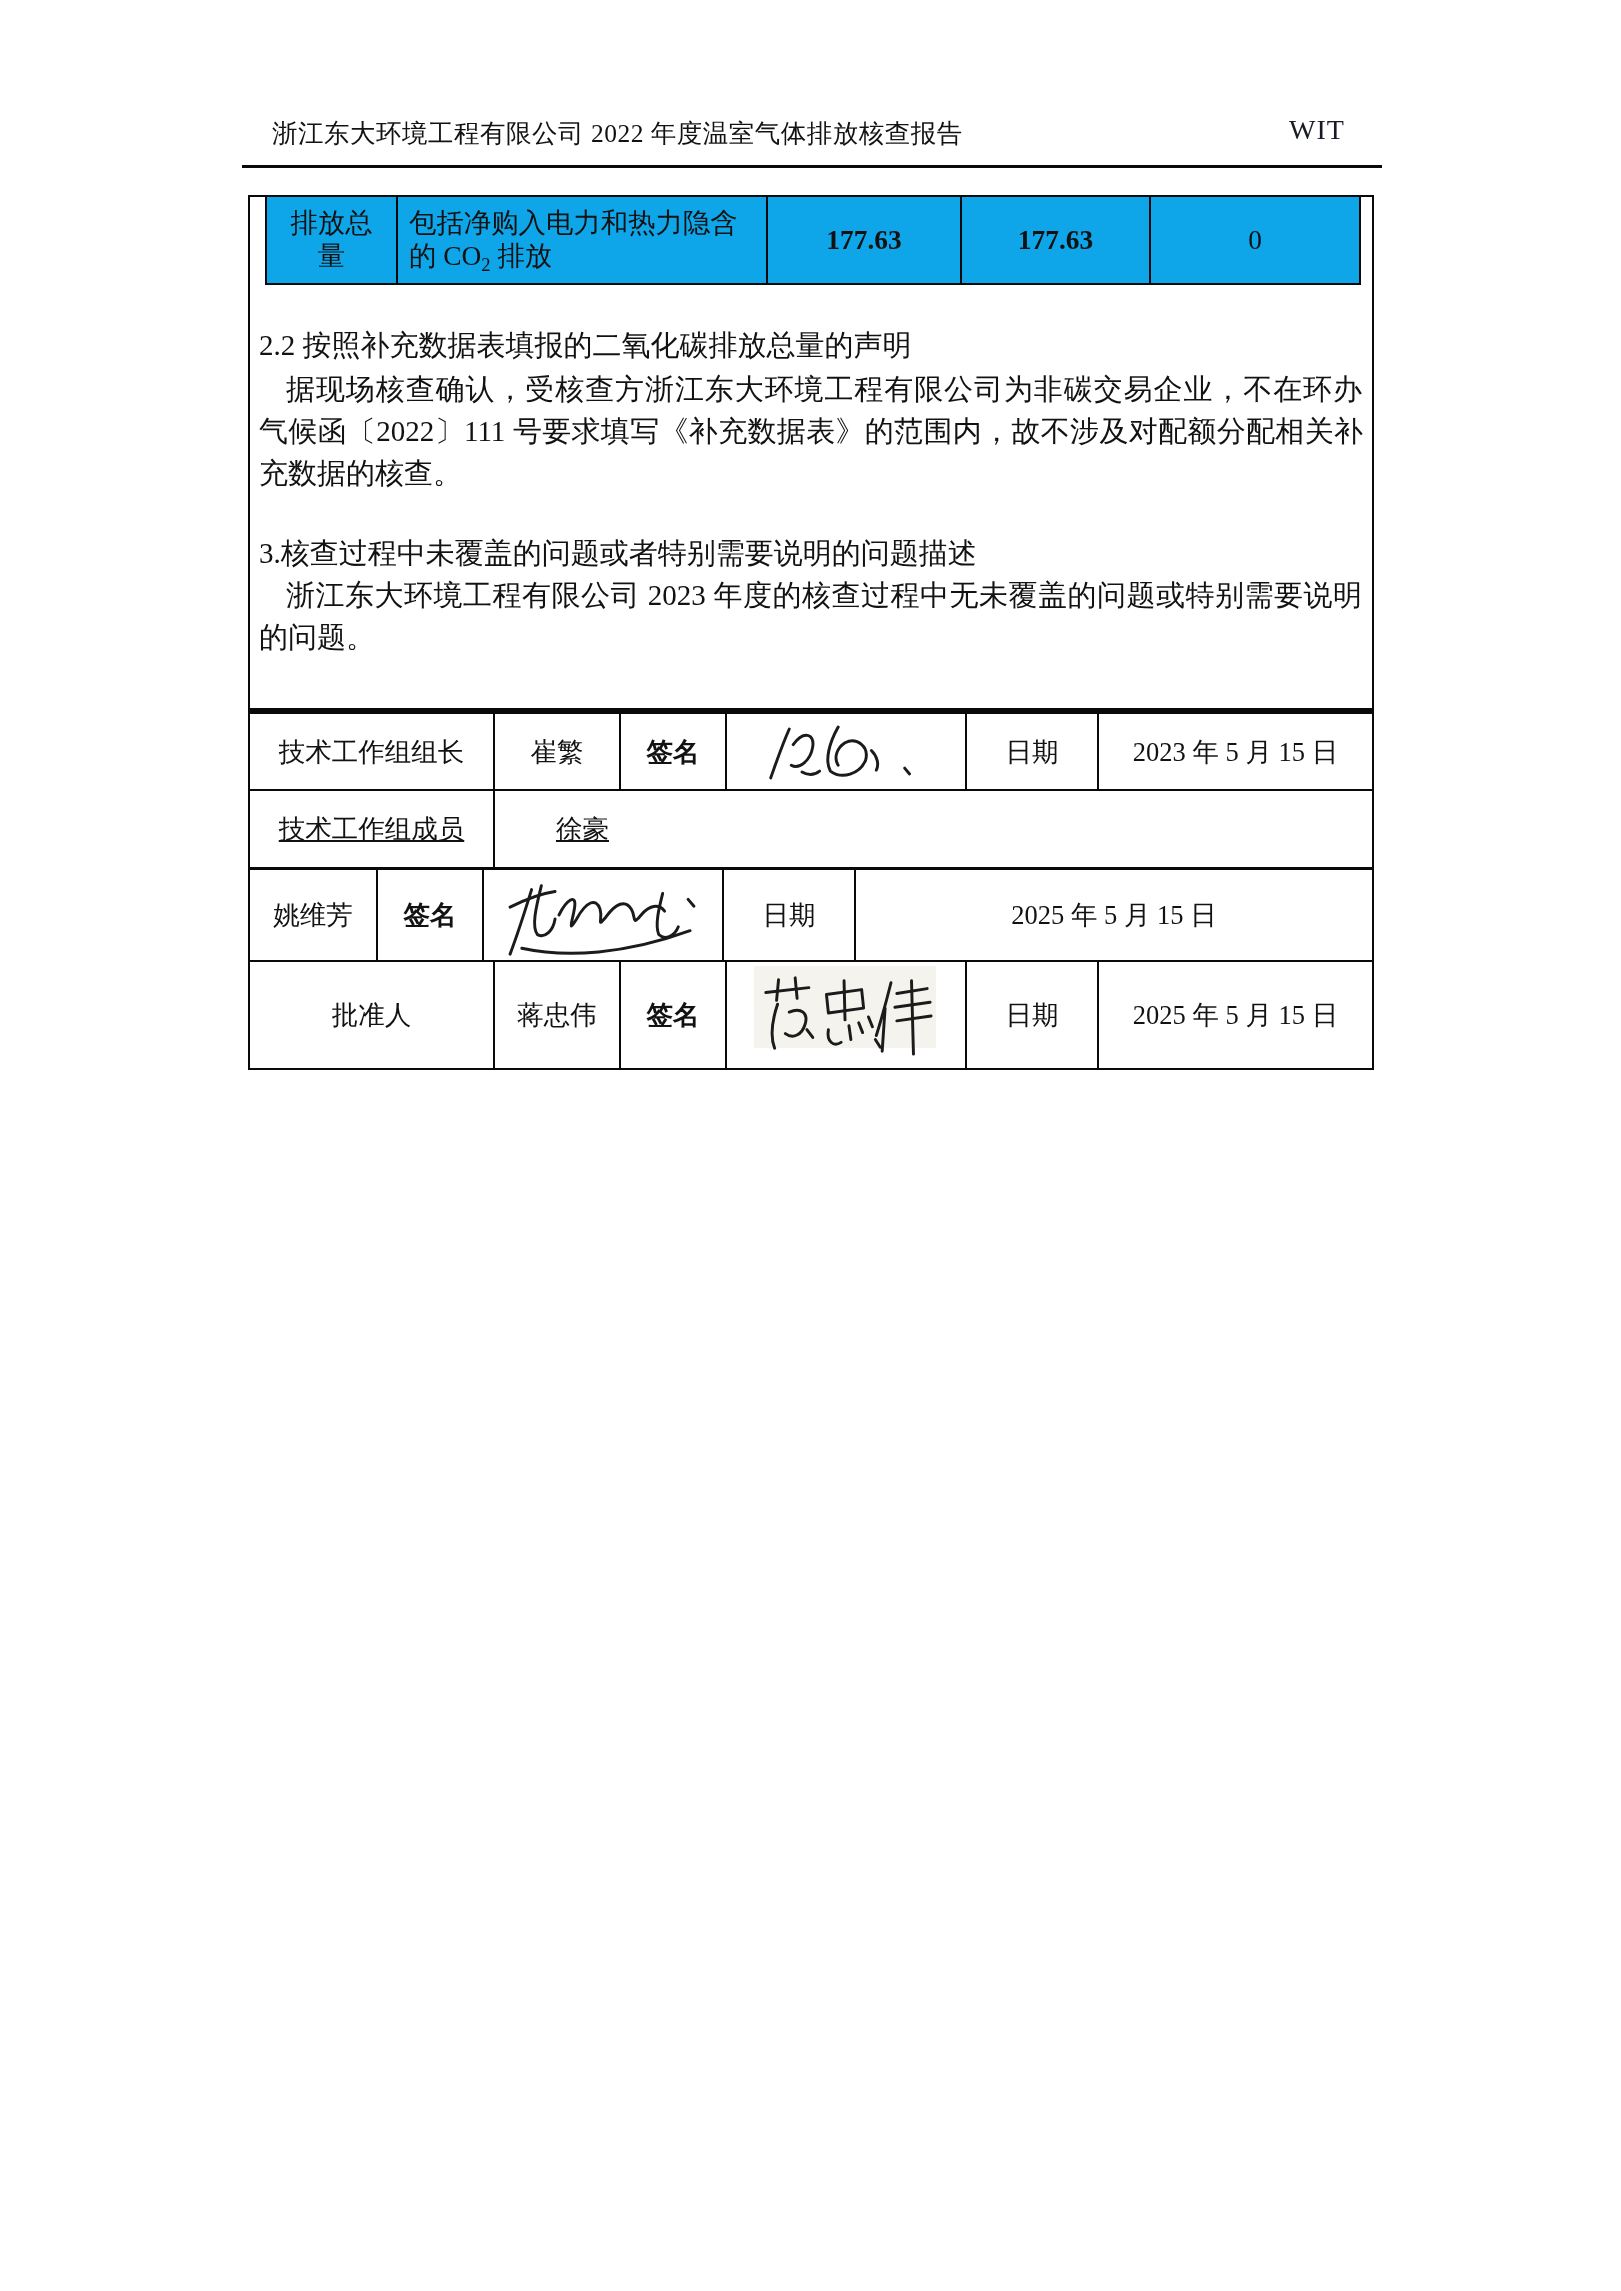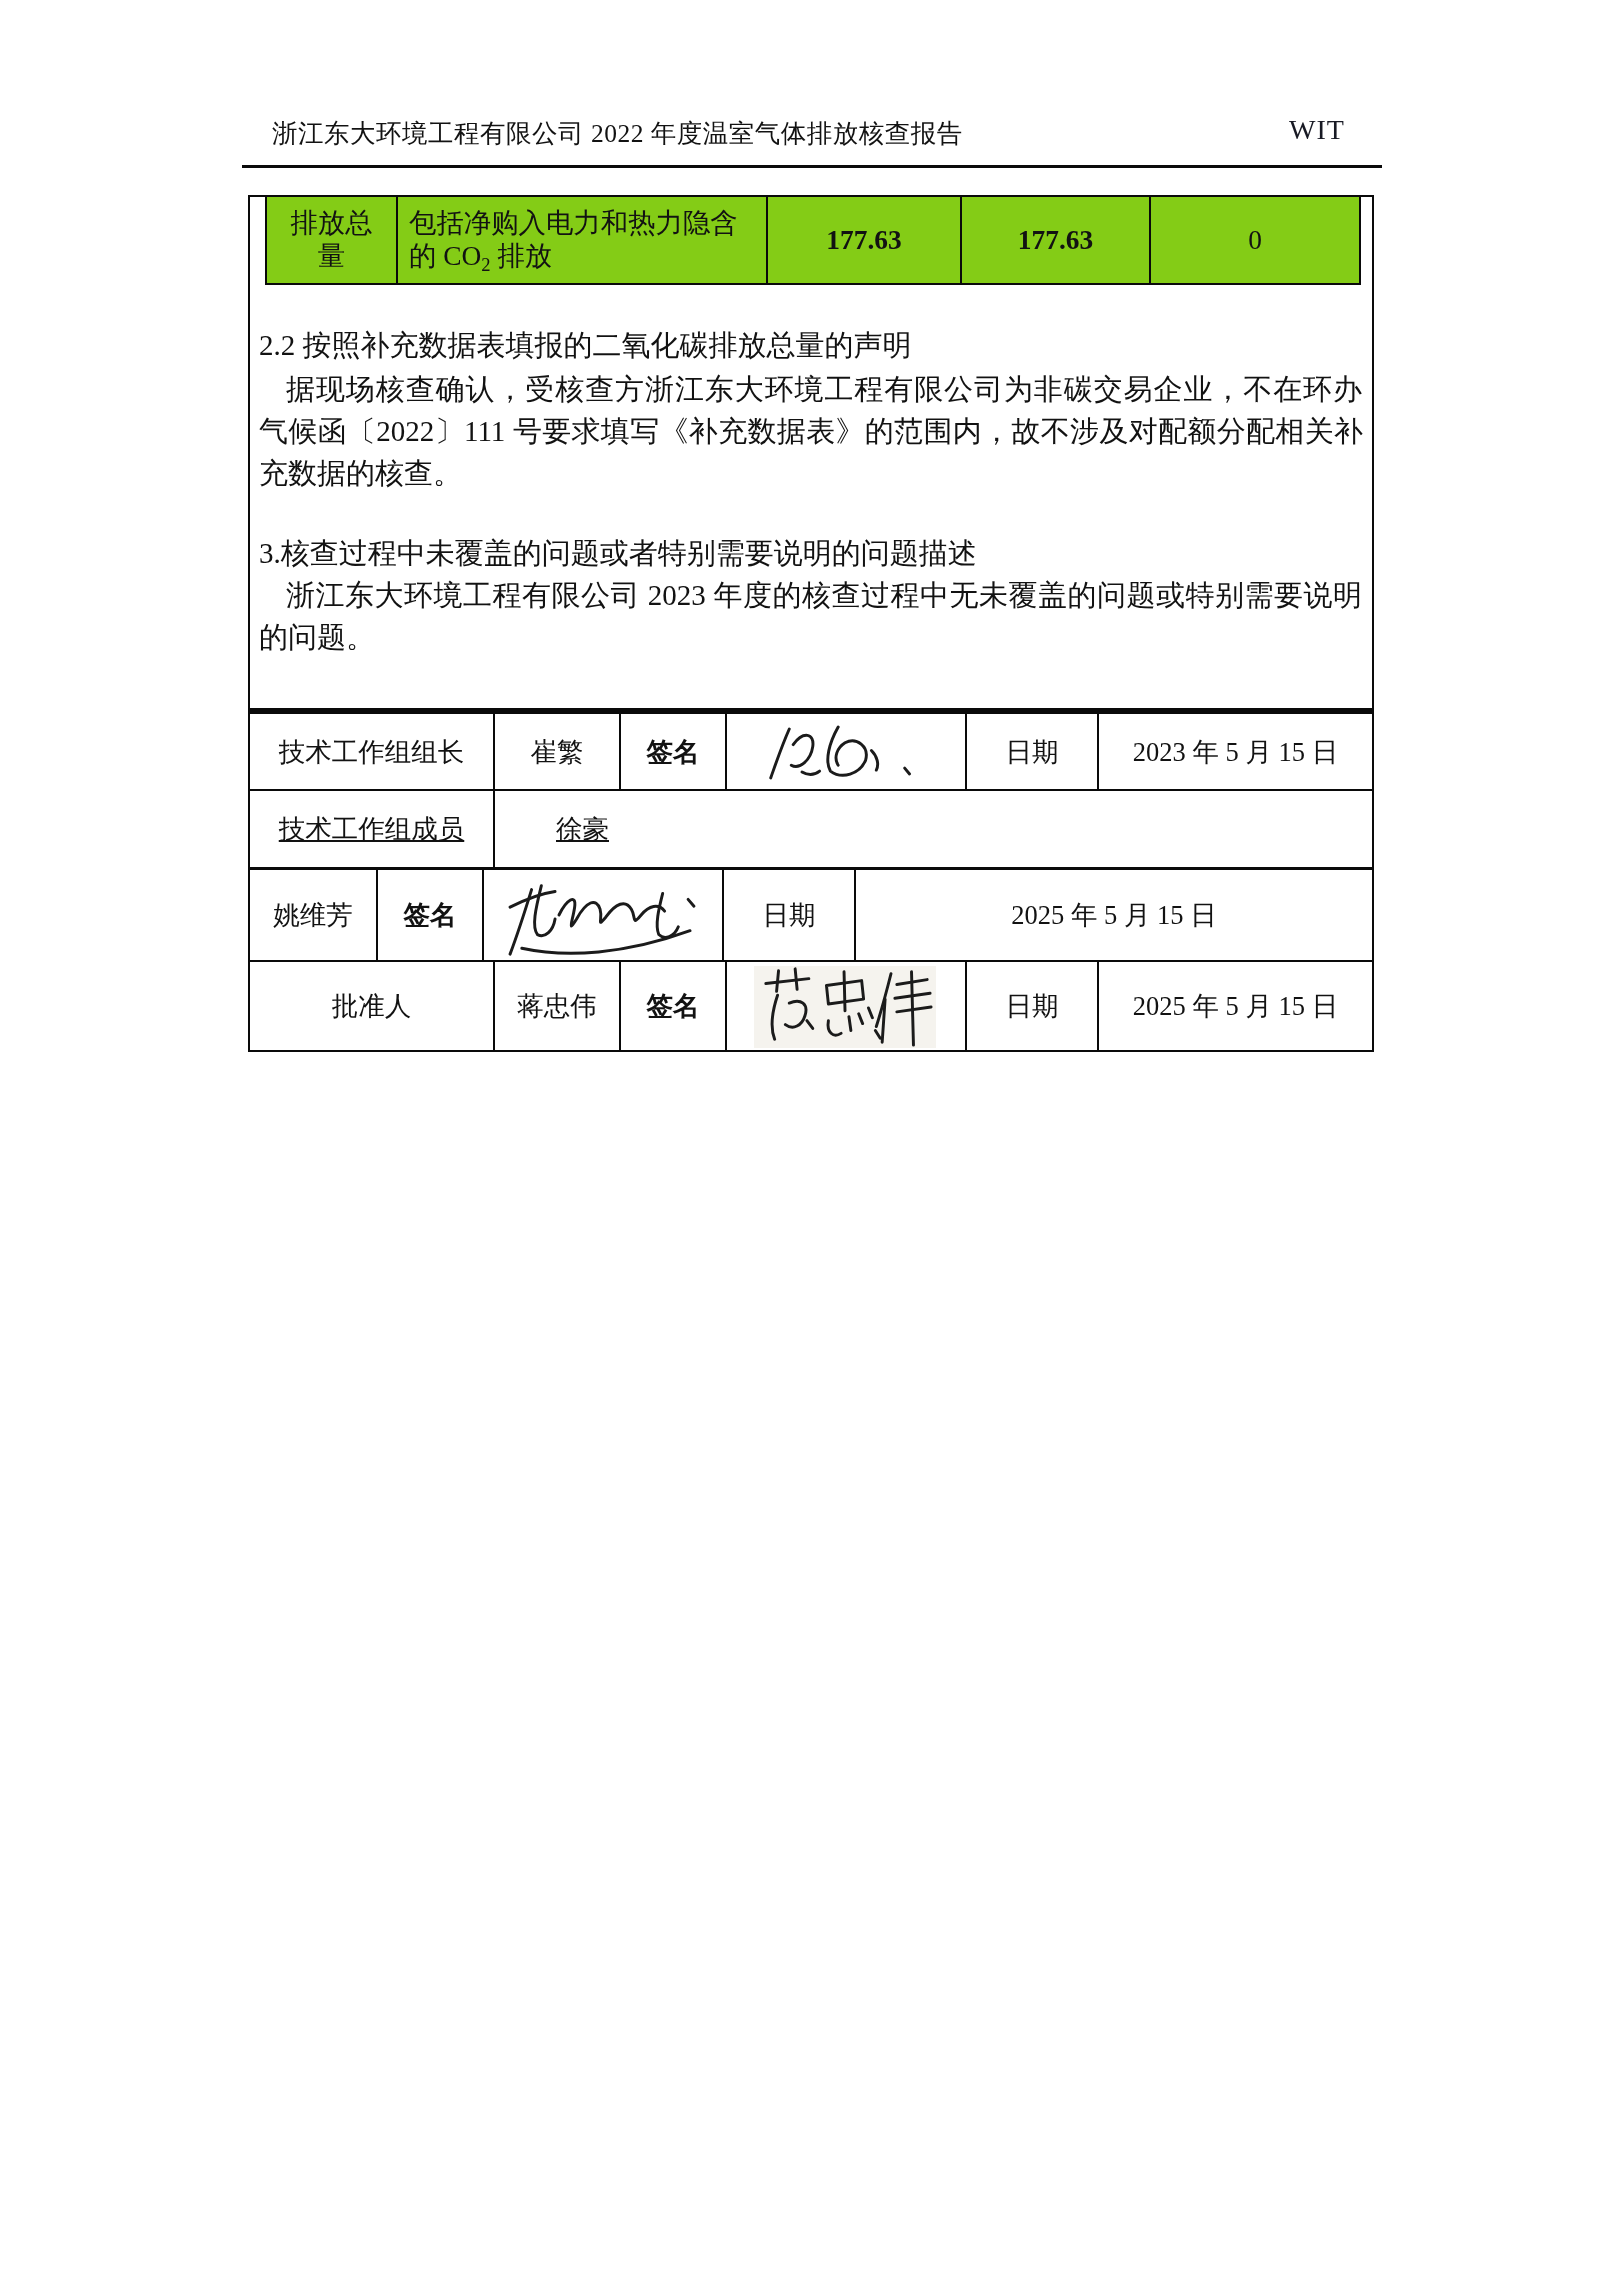--- a/index.html
+++ b/index.html
@@ -27,21 +27,21 @@
   
   .frame{
     position:absolute;left:248px;top:195px;width:1126px;height:517px;
     border:2.9px solid #0a0a0a;border-bottom:4.9px solid #0a0a0a;
     box-sizing:border-box;
   }
   
   .erow{
     position:absolute;left:265px;top:195px;width:1096px;height:90px;
     display:flex;border:2.9px solid #0a0a0a;box-sizing:border-box;
-    background:#84cc16;
+    background:#0ea5e9;
   }
   .erow .cell{
     border-left:2.9px solid #0a0a0a;box-sizing:border-box;
     display:flex;flex-direction:column;align-items:center;justify-content:center;
     font-size:27.4px;
   }
   .erow .cell:first-child{border-left:none;}
   .ec1{width:129px;line-height:33px;text-align:center;}
   .ec2{width:370px;align-items:flex-start !important;padding-left:11px;line-height:33px;font-size:28px;}
   .ec3{width:194px;}
@@ -60,21 +60,21 @@
     position:absolute;left:248px;top:712px;width:1126px;
     border:2.9px solid #0a0a0a;border-top:2.9px solid #0a0a0a;
     box-sizing:border-box;background:#fff;
   }
   .srow{display:flex;box-sizing:border-box;}
   .srow + .srow{border-top:2.9px solid #0a0a0a;}
   .srow.thicktop{border-top:3.9px solid #0a0a0a;}
   .r1{height:75px;}
   .r2{height:78px;text-decoration:underline;}
   .r3{height:93px;}
-  .r4{height:90px;}
+  .r4{height:108px;}
   .scell{
     border-left:2.9px solid #0a0a0a;box-sizing:border-box;
     display:flex;align-items:center;justify-content:center;
     font-size:26.5px;white-space:nowrap;
   }
   .scell:first-child{border-left:none;}
   .sc-role{width:243px;}
   .sc-name{width:126px;}
   .sc-sign{width:106px;font-weight:bold;}
   .sc-sig{width:240px;position:relative;}

